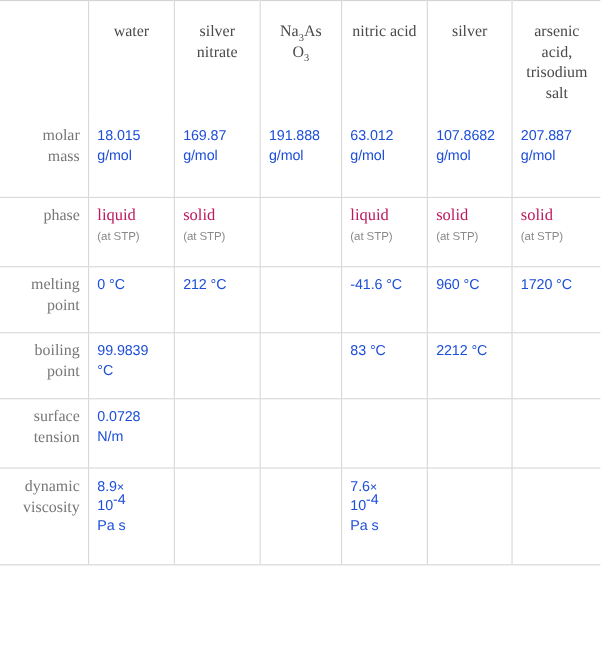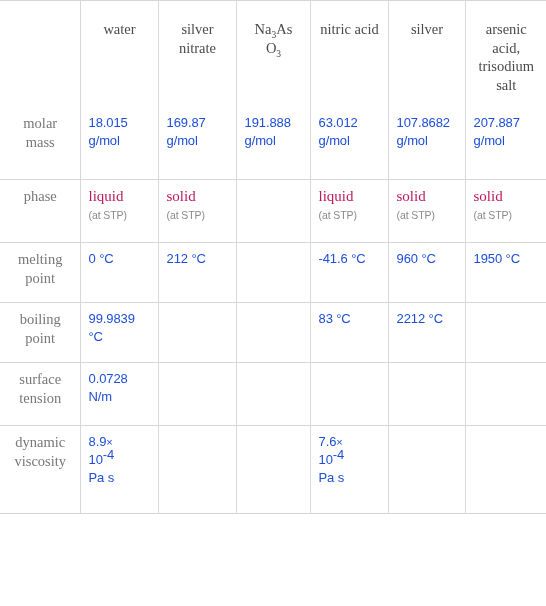--- a/index.html
+++ b/index.html
@@ -62,21 +62,21 @@
     word-wrap: break-word;
     overflow-wrap: break-word;
   }
 
   
   td.rowlabel {
     font-family: "Liberation Serif", serif;
     font-size: 14.5px;
     color: #777777;
     line-height: 1.3;
-    text-align: center;
+    text-align: right;
     word-wrap: break-word;
     overflow-wrap: break-word;
   }
 
   
   td.val {
     font-size: 13.5px;
     color: #1b1b1b;
     line-height: 1.32;
     word-wrap: break-word;
@@ -198,21 +198,21 @@
       </td>
     </tr>
 
     <tr class="r-melt">
       <td class="rowlabel">melting point</td>
       <td class="val"><span class="num nb">0 °C</span></td>
       <td class="val"><span class="num nb">212 °C</span></td>
       <td class="val"><span class="num nb"></span></td>
       <td class="val"><span class="num nb">-41.6 °C</span></td>
       <td class="val"><span class="num nb">960 °C</span></td>
-      <td class="val"><span class="num nb">1950 °C</span></td>
+      <td class="val"><span class="num nb">1720 °C</span></td>
     </tr>
 
     <tr class="r-boil">
       <td class="rowlabel">boiling point</td>
       <td class="val"><span class="num">99.9839 °C</span></td>
       <td class="val"><span class="num"></span></td>
       <td class="val"><span class="num"></span></td>
       <td class="val"><span class="num nb">83 °C</span></td>
       <td class="val"><span class="num nb">2212 °C</span></td>
       <td class="val"><span class="num"></span></td>

